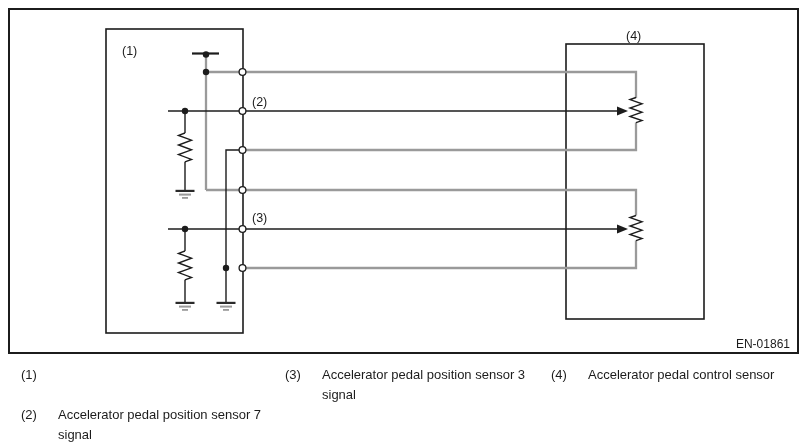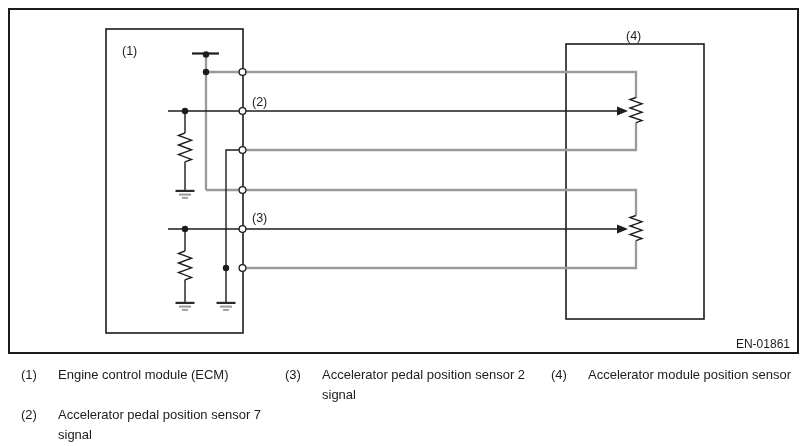--- a/index.html
+++ b/index.html
@@ -125,31 +125,30 @@
       <circle class="pin" cx="242.5" cy="229" r="3.4"></circle>
       <circle class="pin" cx="242.5" cy="268" r="3.4"></circle>
     </g>
 
     <text class="figcode" x="790" y="348" text-anchor="end">EN-01861</text>
   </svg>
 
   <div class="legend" style="top:360px;">
     <div class="legend-item" style="left:21px;top:5px;width:250px;">
       <span class="legend-num">(1)</span>
-      <span class="legend-txt">Engine control module (ECM)</span>
     </div>
     <div class="legend-item" style="left:21px;top:45px;width:260px;">
       <span class="legend-num">(2)</span>
       <span class="legend-txt">Accelerator pedal position sensor 7
 signal</span>
     </div>
     <div class="legend-item" style="left:285px;top:5px;width:260px;">
       <span class="legend-num">(3)</span>
-      <span class="legend-txt">Accelerator pedal position sensor 2
+      <span class="legend-txt">Accelerator pedal position sensor 3
 signal</span>
     </div>
     <div class="legend-item" style="left:551px;top:5px;width:250px;">
       <span class="legend-num">(4)</span>
-      <span class="legend-txt">Accelerator module position sensor</span>
+      <span class="legend-txt">Accelerator pedal control sensor</span>
     </div>
   </div>
 
 </div>
 
 </body></html>

